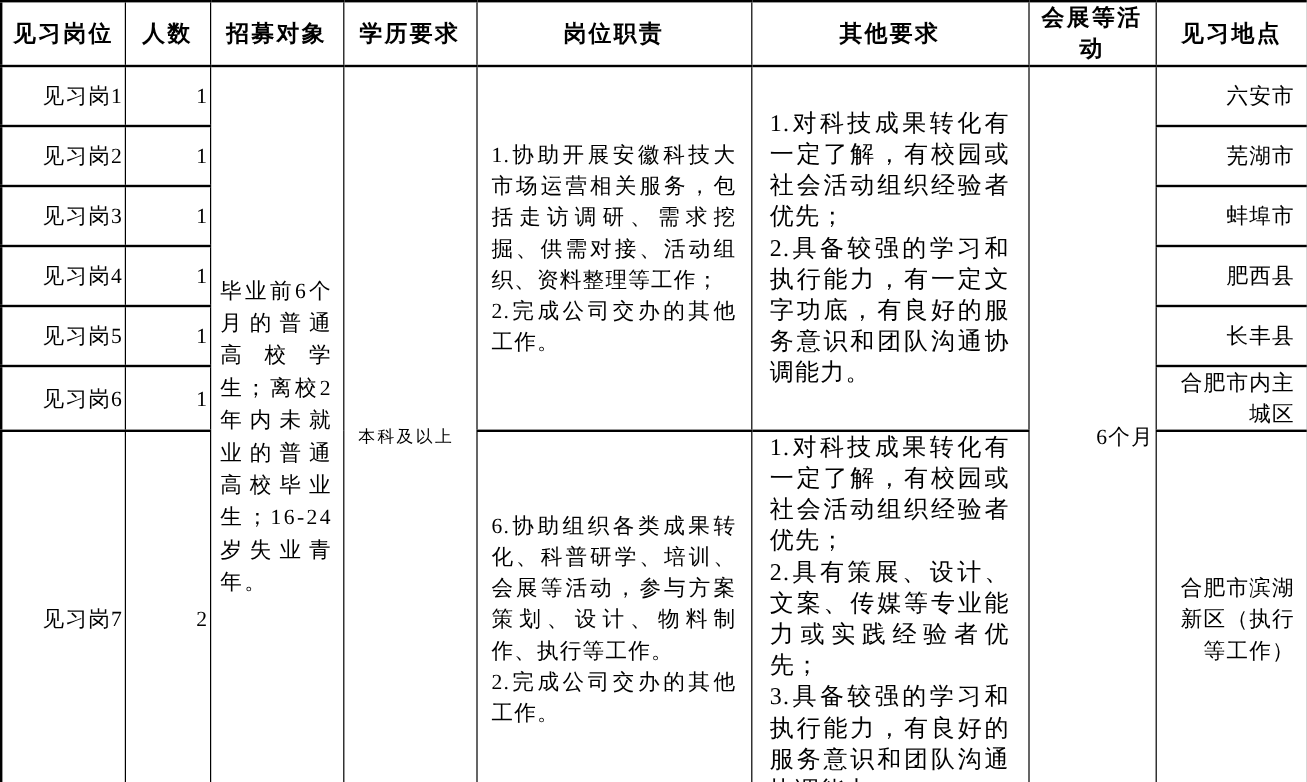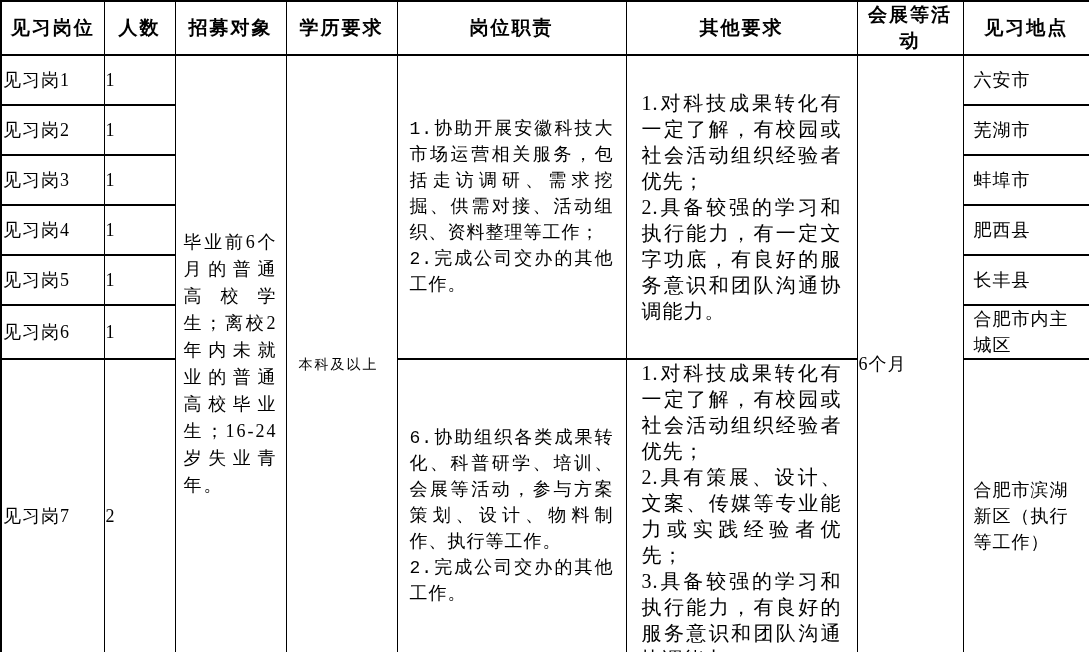--- a/index.html
+++ b/index.html
@@ -33,21 +33,21 @@
   }
   th.hdr {
     font-size: 19px;
     font-weight: bold;
     text-align: center;
     letter-spacing: 2px;
     padding: 0 2px;
   }
   td.c-pos, td.c-num, td.c-dur {
     font-size: 18px;
-    text-align: left;
+    text-align: right;
     letter-spacing: 1px;
   }
   td.c-target {
     font-size: 18px;
     text-align: justify;
     text-justify: inter-ideograph;
     letter-spacing: 2px;
     line-height: 27px;
     padding: 0 8px;
   }
@@ -60,34 +60,33 @@
     padding: 0 12px;
   }
   td.c-duties {
     font-size: 18px;
     text-align: justify;
     text-justify: inter-ideograph;
     letter-spacing: 1px;
     line-height: 26px;
     white-space: pre-line;
     padding: 0 12px;
-    font-family: Liberation Mono, monospace;
   }
   td.c-req {
     font-size: 20px;
     text-align: justify;
     text-justify: inter-ideograph;
     letter-spacing: 1px;
     line-height: 26px;
     white-space: pre-line;
     padding: 0 15px;
   }
   td.c-loc {
     font-size: 18px;
-    text-align: left;
+    text-align: right;
     letter-spacing: 1px;
     line-height: 26px;
     padding: 0 10px;
   }
   tr.stub-row td {
     height: 10px;
     padding: 0;
   }
 </style>
 </head>

